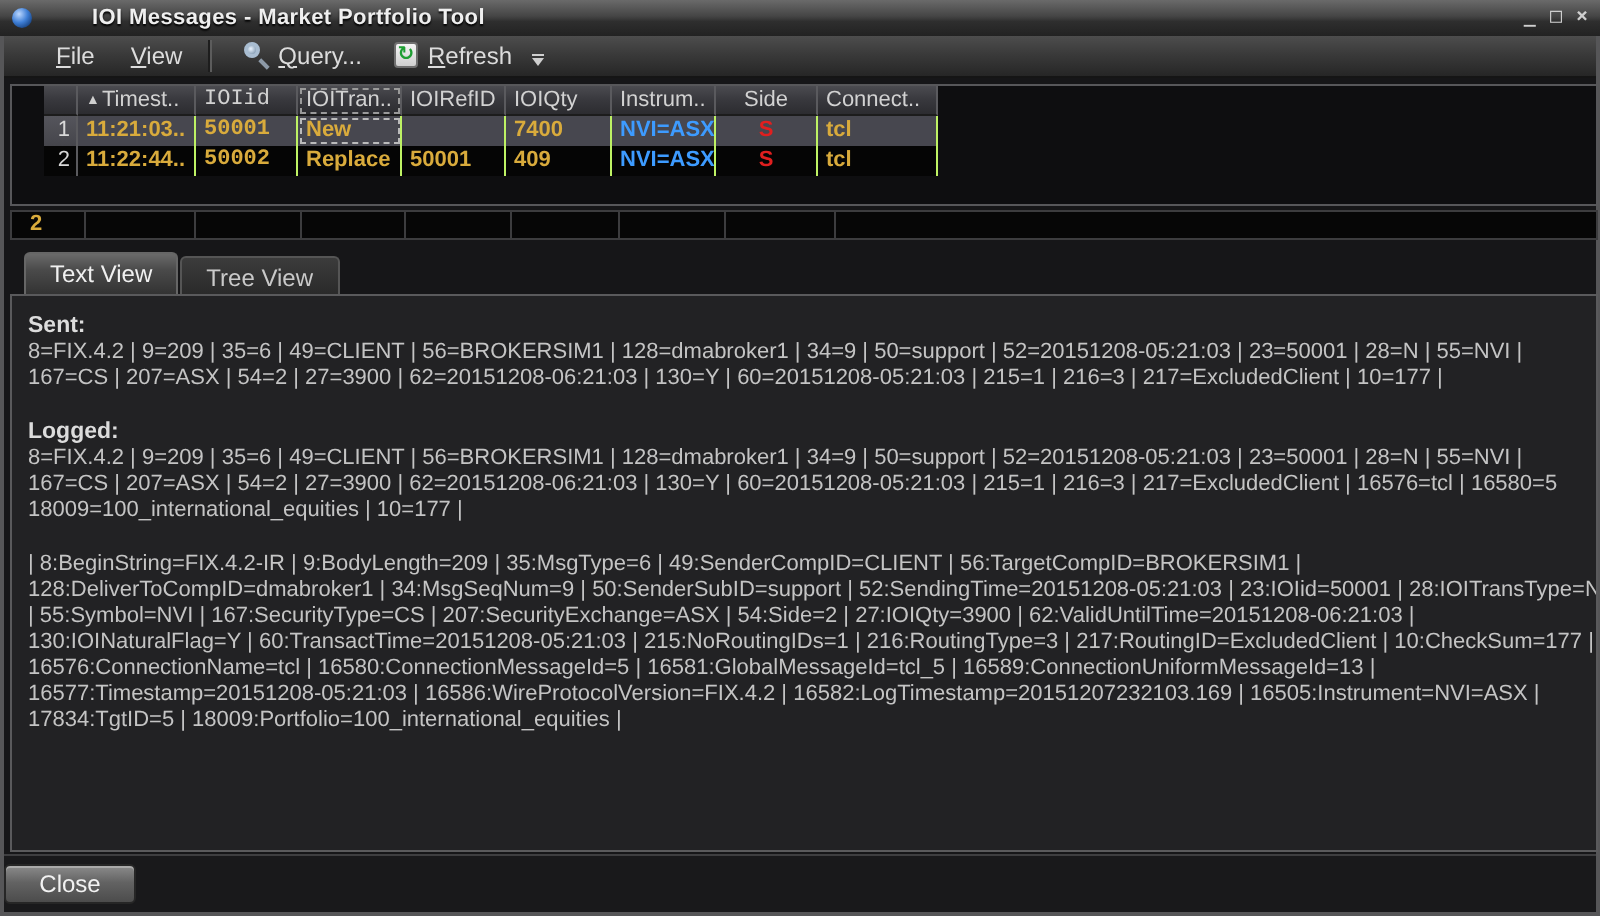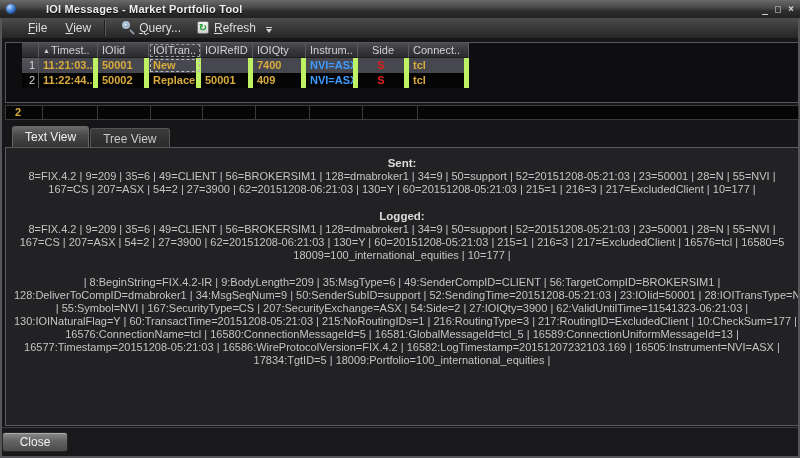--- a/index.html
+++ b/index.html
@@ -33,23 +33,23 @@
   .icon-refresh { width:12px; height:13px; background:linear-gradient(#f4f4f4,#cfcfcf); border:1px solid #6f6f6f; border-radius:2px;
     color:#1f9e33; font-size:10px; line-height:11px; text-align:center; font-weight:bold; flex:0 0 auto; }
   .tb-chevron { margin-left:2px; display:flex; flex-direction:column; align-items:center; gap:1px; padding-top:4px; }
   .tb-chevron .bar { width:6px; height:1px; background:#cfcfcf; }
   .tb-chevron .arrow { width:0; height:0; border-left:3px solid transparent; border-right:3px solid transparent; border-top:4px solid #cfcfcf; }
 
   
   .grid-viewport { position:absolute; top:42px; left:3px; width:794px; height:61px; background:#0e0e10; border:1px solid #57575a; overflow:hidden; }
   .grid { margin-left:16px; width:447px; }
   .grid-row { display:flex; height:15px; line-height:15px; font-size:11px; }
-  .gcell { border-right:5px solid #bef264; padding:0 0 0 4px; overflow:hidden; white-space:nowrap; }
+  .gcell { border-right:1px solid #bef264; padding:0 0 0 4px; overflow:hidden; white-space:nowrap; }
   .c0 { width:17px; padding:0 3px 0 0; text-align:right; }
-  .c1 { width:59px; } .c2 { width:51px; } .c3 { width:52px; } .c4 { width:52px; }
+  .c1 { width:59px; } .c2 { width:51px;font-family:Liberation Mono, monospace; } .c3 { width:52px; } .c4 { width:52px; }
   .c5 { width:53px; } .c6 { width:52px; } .c7 { width:51px; text-align:center; padding:0; } .c8 { width:60px; }
   .hdr .gcell { background:linear-gradient(#4b4b50,#38383d 50%,#2c2c30); color:#d2d2d2; border-right:1px solid #5a5a5e; border-bottom:1px solid #1c1c1c; }
   .hdr .c0 { background:linear-gradient(#4b4b50,#38383d 50%,#2c2c30); }
   .hdr .focus-col { outline:1px dashed #9a9a9a; outline-offset:-2px; }
   .sort-arrow { font-size:7px; vertical-align:1px; margin-right:1px; color:#cfcfcf; }
   .drow .gcell { font-weight:bold; color:#d9ab3c; }
   .drow .c0 { font-weight:normal; color:#d8d8d8; background:linear-gradient(#3f3f44,#303034); border-right:1px solid #5a5a5e; }
   .row-sel .gcell { background:#47474f; }
   .row-sel .c0 { background:linear-gradient(#55555c,#45454b); }
   .row-alt .gcell { background:#050505; }
@@ -65,21 +65,21 @@
 
   
   .tabs { position:absolute; top:126px; left:10px; height:21px; display:flex; align-items:flex-end; }
   .tab { font-size:12px; padding:3px 12px 4px; border:1px solid #666; border-bottom:none; border-radius:3px 3px 0 0; margin-right:1px; }
   .tab-active { background:linear-gradient(#6a6a6a,#4a4a4a 40%,#333); color:#f0f0f0; height:21px; position:relative; z-index:2;margin-top:16px; }
   .tab-inactive { background:linear-gradient(#3c3c3c,#2a2a2a); color:#c9c9c9; height:19px; border-color:#555; }
 
   
   .text-panel { position:absolute; top:147px; left:3px; width:794px; height:279px; border:1px solid #5a5a5c; background:#222224; overflow:hidden; }
   .text-inner { padding:9px 8px; }
-  .sec { margin-bottom:14px;text-align:center; }
+  .sec { margin-bottom:14px; }
   .sec-head { font-size:11.5px; font-weight:bold; color:#dcdcdc; line-height:13px; }
   .fix-line { font-size:11px; color:#c4c4c4; line-height:13px; white-space:pre; }
 
   
   .footer { position:absolute; left:0; right:0; bottom:0; height:29px; border-top:1px solid #3e3e40; background:#19191b; display:flex; align-items:center; justify-content:flex-start; }
   .close-btn { width:66px; height:20px; border:1px solid #262626; border-radius:3px; color:#f2f2f2; font-size:12px;
     background:linear-gradient(#8b8b8b,#636363 45%,#4c4c4c); box-shadow:inset 0 1px 0 #aaa; text-align:center; line-height:18px; }
 </style>
 </head>
 <body>
@@ -181,21 +181,21 @@
       </div>
       <div class="sec">
         <div class="sec-head">Logged:</div>
         <div class="fix-line">8=FIX.4.2 | 9=209 | 35=6 | 49=CLIENT | 56=BROKERSIM1 | 128=dmabroker1 | 34=9 | 50=support | 52=20151208-05:21:03 | 23=50001 | 28=N | 55=NVI |</div>
         <div class="fix-line">167=CS | 207=ASX | 54=2 | 27=3900 | 62=20151208-06:21:03 | 130=Y | 60=20151208-05:21:03 | 215=1 | 216=3 | 217=ExcludedClient | 16576=tcl | 16580=5</div>
         <div class="fix-line">18009=100_international_equities | 10=177 |</div>
       </div>
       <div class="sec">
         <div class="fix-line">| 8:BeginString=FIX.4.2-IR | 9:BodyLength=209 | 35:MsgType=6 | 49:SenderCompID=CLIENT | 56:TargetCompID=BROKERSIM1 |</div>
         <div class="fix-line">128:DeliverToCompID=dmabroker1 | 34:MsgSeqNum=9 | 50:SenderSubID=support | 52:SendingTime=20151208-05:21:03 | 23:IOIid=50001 | 28:IOITransType=N</div>
-        <div class="fix-line">| 55:Symbol=NVI | 167:SecurityType=CS | 207:SecurityExchange=ASX | 54:Side=2 | 27:IOIQty=3900 | 62:ValidUntilTime=11541323-06:21:03 |</div>
+        <div class="fix-line">| 55:Symbol=NVI | 167:SecurityType=CS | 207:SecurityExchange=ASX | 54:Side=2 | 27:IOIQty=3900 | 62:ValidUntilTime=20151208-06:21:03 |</div>
         <div class="fix-line">130:IOINaturalFlag=Y | 60:TransactTime=20151208-05:21:03 | 215:NoRoutingIDs=1 | 216:RoutingType=3 | 217:RoutingID=ExcludedClient | 10:CheckSum=177 |</div>
         <div class="fix-line">16576:ConnectionName=tcl | 16580:ConnectionMessageId=5 | 16581:GlobalMessageId=tcl_5 | 16589:ConnectionUniformMessageId=13 |</div>
         <div class="fix-line">16577:Timestamp=20151208-05:21:03 | 16586:WireProtocolVersion=FIX.4.2 | 16582:LogTimestamp=20151207232103.169 | 16505:Instrument=NVI=ASX |</div>
         <div class="fix-line">17834:TgtID=5 | 18009:Portfolio=100_international_equities |</div>
       </div>
     </div>
   </div>
 
   <div class="footer">
     <div class="close-btn">Close</div>

